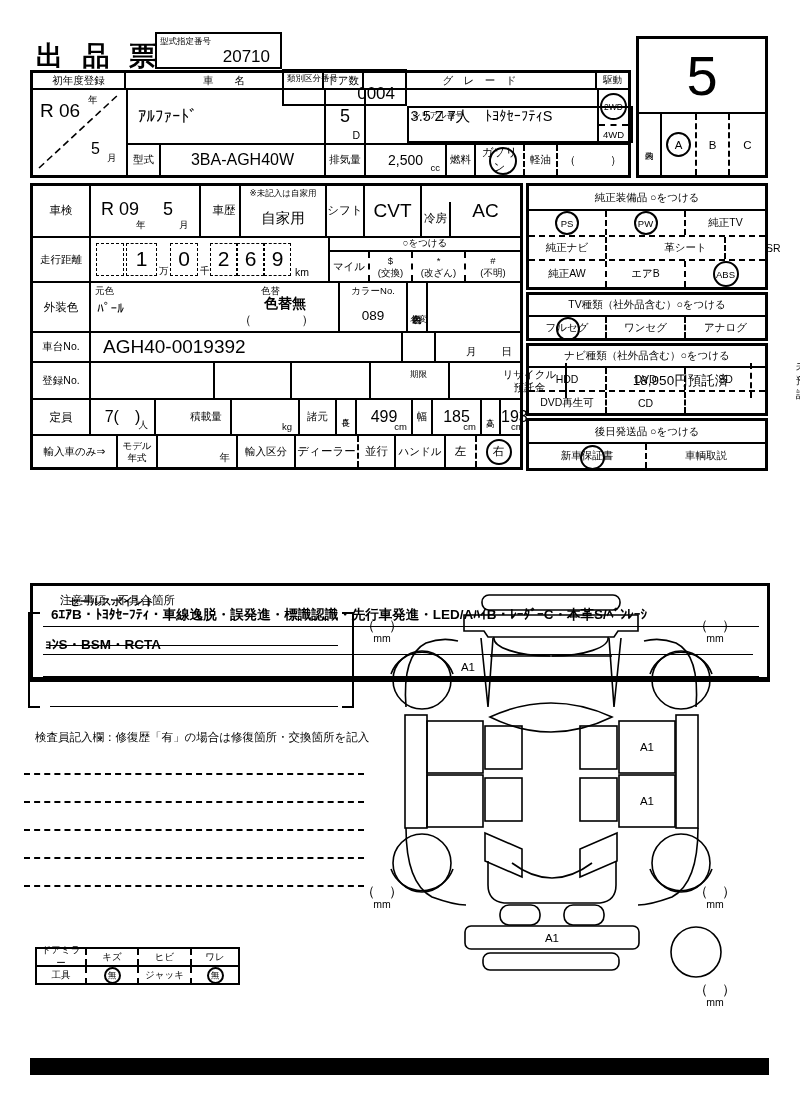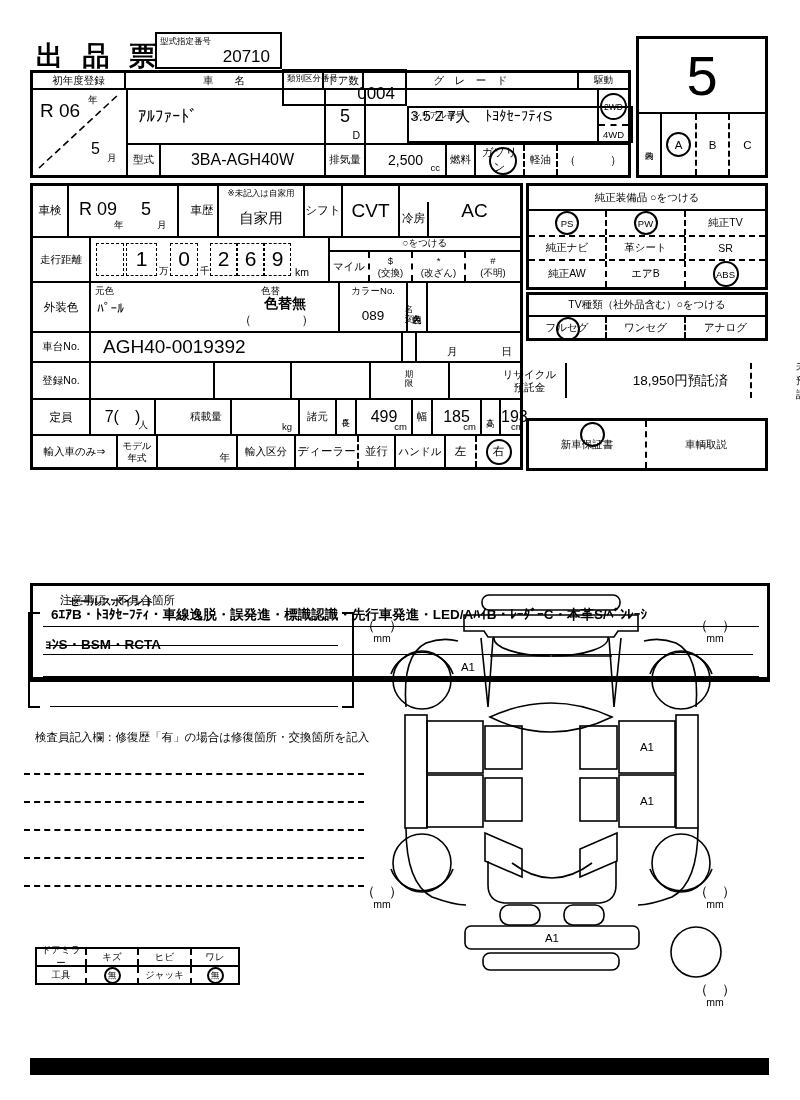--- a/index.html
+++ b/index.html
@@ -60,21 +60,21 @@
       <div class="c brd s11" style="width:33px;">B</div>
       <div class="c s11 grow">C</div>
     </div>
   </div>
 
   <div class="A box3 col" style="left:30px;top:70px;width:601px;height:108px;">
     <div class="f bb" style="height:18px;">
       <div class="c br s10" style="width:93px;">初年度登録</div>
       <div class="c br s10" style="width:198px;">車　　名</div>
       <div class="c br s10" style="width:40px;">ドア数</div>
-      <div class="c br s10" style="width:215px;">グ　レ　ー　ド</div>
+      <div class="c br s10" style="width:233px;">グ　レ　ー　ド</div>
       <div class="c s9 grow">駆動</div>
     </div>
     <div class="f grow">
       <div class="br rel" style="width:93px;">
         <svg class="A" style="left:0;top:0;" width="91" height="82" viewBox="0 0 91 82">
           <line x1="6" y1="78" x2="86" y2="4" stroke="#000" stroke-width="1.6" stroke-dasharray="7,4"></line>
         </svg>
         <span class="A s19" style="left:7px;top:10px;">R 06</span>
         <span class="A s9" style="left:55px;top:4px;">年</span>
         <span class="A s16" style="left:58px;top:50px;">5</span>
@@ -111,21 +111,21 @@
           <div class="c brd s10" style="width:33px;">軽油</div>
           <div class="c s11 grow">（　　　）</div>
         </div>
       </div>
     </div>
   </div>
 
   <div class="A box3 col" style="left:30px;top:183px;width:493px;height:287px;">
 
     <div class="f bb" style="height:52px;">
-      <div class="c br s11" style="width:36px;">車検</div>
+      <div class="c br s11" style="width:58px;">車検</div>
       <div class="br rel" style="width:108px;">
         <span class="A s18" style="left:10px;top:13px;">R 09</span>
         <span class="A s9" style="left:45px;top:33px;">年</span>
         <span class="A s18" style="left:72px;top:13px;">5</span>
         <span class="A s9" style="left:88px;top:33px;">月</span>
       </div>
       <div class="c br s11" style="width:40px;padding-left:8px;">車歴</div>
       <div class="col br" style="width:84px;">
         <div class="c s8" style="height:15px;">※未記入は自家用</div>
         <div class="c s14 grow">自家用</div>
@@ -184,21 +184,21 @@
       </div>
       <div class="c br s9" style="width:20px;">
         <span class="vert">内装色</span>
       </div>
       <div class="c grow"></div>
     </div>
 
     <div class="f bb" style="height:28px;">
       <div class="c br s10" style="width:58px;">車台No.</div>
       <div class="c br s19" style="width:312px;justify-content:flex-start;padding-left:12px;">AGH40-0019392</div>
-      <div class="c br col s8" style="width:14px;line-height:1.15;gap:45px;">
+      <div class="c br col s8" style="width:33px;line-height:1.15;gap:45px;">
         <span>名変</span>
           <span>期限</span>
       </div>
       <div class="c grow rel">
         <span class="A s10" style="left:30px;bottom:2px;">月</span>
         <span class="A s10" style="right:8px;bottom:2px;">日</span>
       </div>
     </div>
 
     <div class="f bb" style="height:35px;gap:44px;">
@@ -271,21 +271,21 @@
     <div class="c bb s10" style="height:25px;">純正装備品 ○をつける</div>
     <div class="f bbd" style="height:25px;">
       <div class="c brd" style="width:78px;">
           <span class="circ s9" style="width:20px;height:20px;">PS</span>
         </div>
       <div class="c brd" style="width:79px;">
           <span class="circ s9" style="width:20px;height:20px;">PW</span>
         </div>
       <div class="c s10 grow">純正TV</div>
     </div>
-    <div class="f bbd" style="height:25px;">
+    <div class="f bbd" style="height:25px;gap:40px;">
       <div class="c brd s10" style="width:78px;">純正ナビ</div>
       <div class="c brd s10" style="width:79px;">革シート</div>
       <div class="c s10 grow">SR</div>
     </div>
     <div class="f grow">
       <div class="c brd s10" style="width:78px;">純正AW</div>
       <div class="c brd s10" style="width:79px;">エアB</div>
       <div class="c grow">
           <span class="circ s9" style="width:22px;height:22px;">ABS</span>
         </div>
@@ -297,22 +297,36 @@
     <div class="f grow">
       <div class="c brd s10 rel" style="width:78px;">
         <span>フルセグ</span>
         <span class="oc" style="left:27px;top:0px;width:20px;height:20px;"></span>
       </div>
       <div class="c brd s10" style="width:79px;">ワンセグ</div>
       <div class="c s10 grow">アナログ</div>
     </div>
   </div>
 
+  <div class="A box3 col" style="left:526px;top:343px;width:242px;height:73px;">
+    <div class="c bb s10" style="height:22px;">ナビ種類（社外品含む）○をつける</div>
+    <div class="f bbd" style="height:22px;">
+      <div class="c brd s10" style="width:78px;">HDD</div>
+      <div class="c brd s10" style="width:79px;">DVD</div>
+      <div class="c s10 grow">SD</div>
+    </div>
+    <div class="f grow">
+      <div class="c brd s10" style="width:78px;">DVD再生可</div>
+      <div class="c brd s10" style="width:79px;">CD</div>
+      <div class="c s10 grow"></div>
+    </div>
+  </div>
 
   <div class="A box3 col" style="left:526px;top:418px;width:242px;height:53px;">
+    <div class="c bb s10" style="height:23px;">後日発送品 ○をつける</div>
     <div class="f grow">
       <div class="c brd s10 rel" style="width:118px;">
         <span>新車保証書</span>
         <span class="oc" style="left:51px;top:1px;width:21px;height:21px;"></span>
       </div>
       <div class="c s10 grow">車輌取説</div>
     </div>
   </div>
 
   <div class="A rel" style="left:30px;top:472px;width:740px;height:99px;border:3px solid #000;border-bottom:5px solid #000;">

